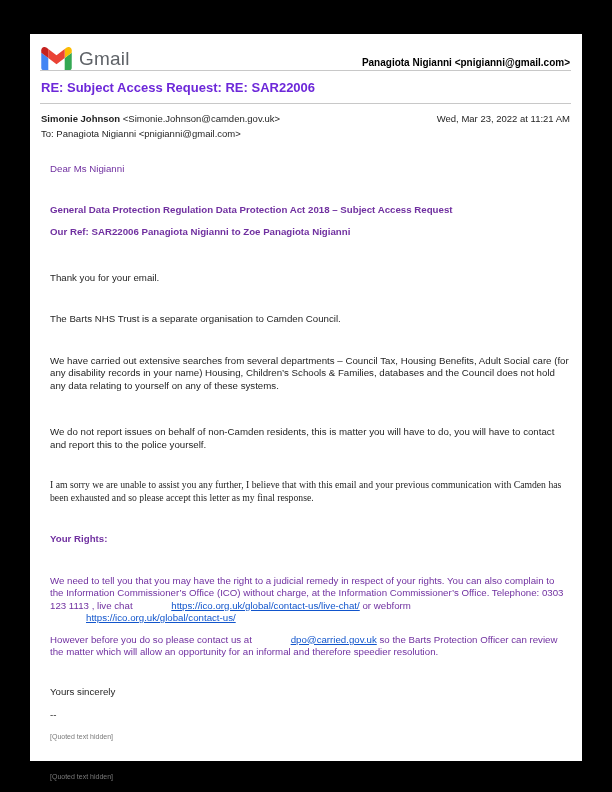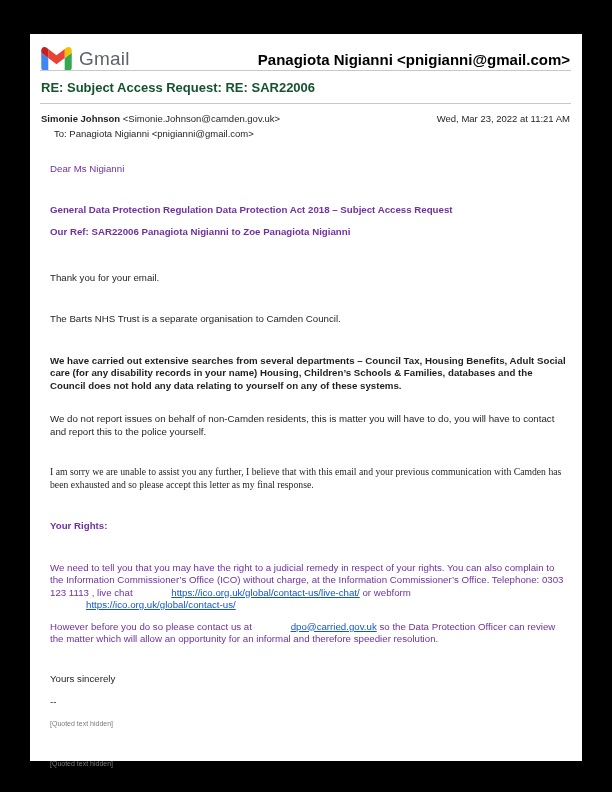--- a/index.html
+++ b/index.html
@@ -30,61 +30,61 @@
   }
   .logo { display: flex; align-items: flex-end; }
   .logo svg { display: block; }
   .wordmark {
     font-size: 19px;
     color: var(--gmail-gray, #5f6368);
     margin-left: 7px;
     letter-spacing: 0.2px;
   }
   .account {
-    font-size: 15px;
+    font-size: 10px;
     font-weight: bold;
     color: #000;
     padding-bottom: 2px;
   }
   hr.rule {
     border: none;
     border-top: 1px solid var(--rule, #c8c8c8);
     margin: 0;
   }
   .rule-top { margin-top: 12px; }
   .subject {
     font-size: 13px;
     font-weight: bold;
-    color: #14532d;
+    color: #6d28d9;
     margin: 9px 1px 8px 1px;
   }
   .meta {
     font-size: 9.5px;
     margin-top: 9px;
     padding: 0 1px;
   }
   .from-row { display: flex; align-items: center; }
   .from-name { font-weight: bold; white-space: pre; }
   .from-email { white-space: pre; }
   .msg-date { margin-left: auto; }
-  .to-row { margin-top: 4px; margin-left: 13px; }
+  .to-row { margin-top: 4px; }
   .email-body {
     margin: 24px 2px 0 10px;
     font-size: 9.7px;
     line-height: 12.5px;
   }
   .purple { color: var(--purple, #7030a0); }
   .bold { font-weight: bold; }
   .email-body p { margin: 0 0 28px 0; }
   p.greeting    { margin-bottom: 28px; }
   p.heading1    { margin-bottom: 10px; }
   p.heading2    { margin-bottom: 33px; }
   p.para1       { margin-bottom: 29px; }
   p.para2       { margin-bottom: 29px; }
-  p.para3       { margin-bottom: 21px; font-weight: bold; }
+  p.para3       { margin-bottom: 34px; }
   p.para4       { margin-bottom: 28px; }
   p.para5       { margin-bottom: 29px; font-family: Liberation Serif, serif; }
   p.rights-head { margin-bottom: 29px; }
   p.rights1     { margin-bottom: 9px; }
   p.rights2     { margin-bottom: 27px; }
   p.closing     { margin-bottom: 11px; }
   p.sigdash     { margin-bottom: 9px; }
   a.lnk {
     color: var(--link, #1155cc);
     text-decoration: underline;
@@ -149,21 +149,21 @@
 
     <p class="para5">I am sorry we are unable to assist you any further,  I believe that with this email and your previous communication with Camden has been exhausted and so please accept this letter as my final response.</p>
 
     <p class="rights-head purple bold">Your Rights:</p>
 
     <p class="rights1 purple">
       <span>We need to tell you that you may have the right to a judicial remedy in respect of your rights.  You can also complain to the Information Commissioner’s Office (ICO) without charge, at the Information Commissioner’s Office.  Telephone: 0303 123 1113 , live chat </span><a class="lnk">https://ico.org.uk/global/contact-us/live-chat/</a><span> or webform </span><a class="lnk">https://ico.org.uk/global/contact-us/</a>
     </p>
 
     <p class="rights2 purple">
-      <span>However before you do so please contact us at </span><a class="lnk">dpo@carried.gov.uk</a><span> so the Data Protection Officer can review the matter which will allow an opportunity for an informal and therefore speedier resolution.</span>
+      <span>However before you do so please contact us at </span><a class="lnk">dpo@carried.gov.uk</a><span> so the Barts Protection Officer can review the matter which will allow an opportunity for an informal and therefore speedier resolution.</span>
     </p>
 
     <p class="closing">Yours sincerely</p>
 
     <p class="sigdash">--</p>
 
     <p class="quoted">[Quoted text hidden]</p>
 
     <p class="quoted">[Quoted text hidden]</p>
 

